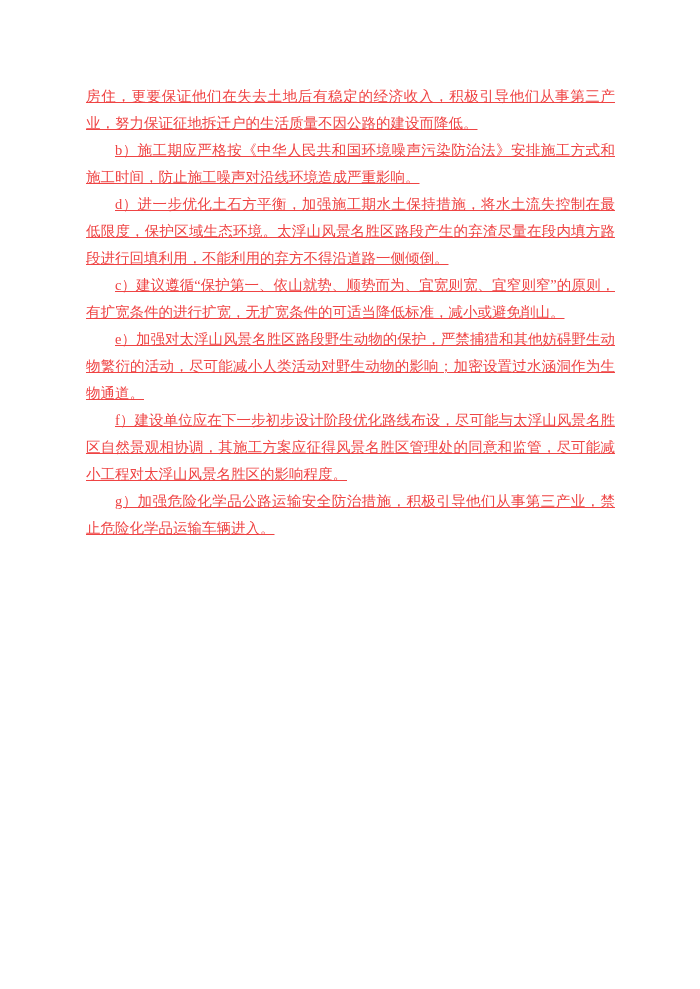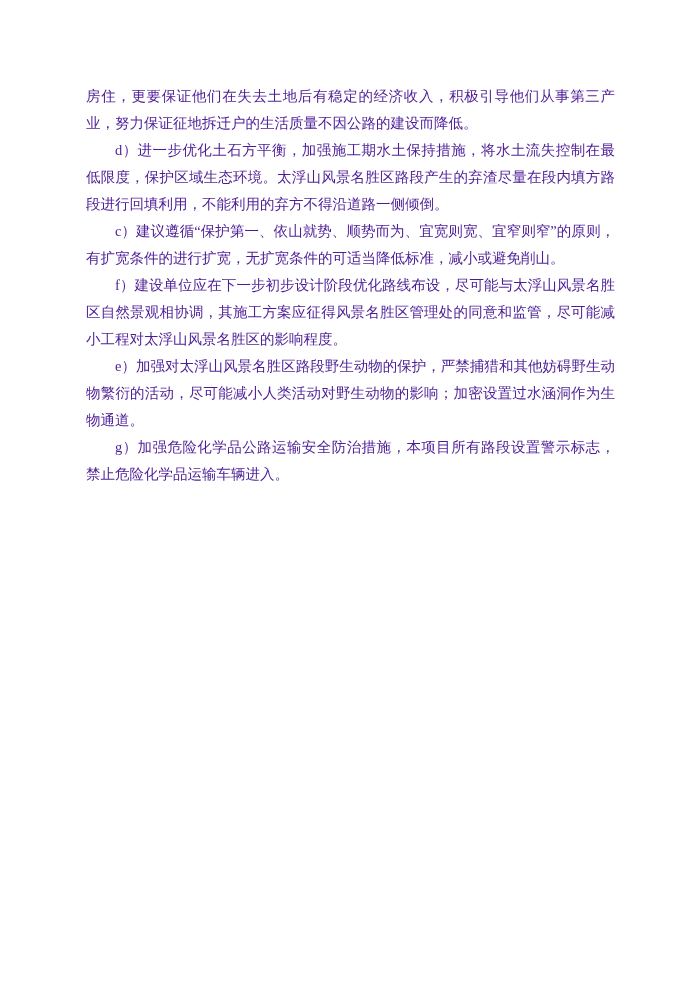--- a/index.html
+++ b/index.html
@@ -18,34 +18,36 @@
   }
   .doc-body {
     width: 100%;
   }
   .para {
     margin: 0;
     padding: 0;
     font-family: "Liberation Serif", "DejaVu Serif", serif;
     font-size: 14.5px;
     line-height: 27px;
-    color: #4c1d95;
+    color: #ef4444;
     text-align: justify;
     text-justify: inter-ideograph;
     word-break: break-all;
+    text-decoration: underline;
   }
   .para.indent {
     text-indent: 2em;
   }
 </style>
 </head>
 <body>
 
 <div class="page">
   <div class="doc-body">
     <p class="para">房住，更要保证他们在失去土地后有稳定的经济收入，积极引导他们从事第三产业，努力保证征地拆迁户的生活质量不因公路的建设而降低。</p>
+    <p class="para indent">b）施工期应严格按《中华人民共和国环境噪声污染防治法》安排施工方式和施工时间，防止施工噪声对沿线环境造成严重影响。</p>
     <p class="para indent">d）进一步优化土石方平衡，加强施工期水土保持措施，将水土流失控制在最低限度，保护区域生态环境。太浮山风景名胜区路段产生的弃渣尽量在段内填方路段进行回填利用，不能利用的弃方不得沿道路一侧倾倒。</p>
     <p class="para indent">c）建议遵循“保护第一、依山就势、顺势而为、宜宽则宽、宜窄则窄”的原则，有扩宽条件的进行扩宽，无扩宽条件的可适当降低标准，减小或避免削山。</p>
+    <p class="para indent">e）加强对太浮山风景名胜区路段野生动物的保护，严禁捕猎和其他妨碍野生动物繁衍的活动，尽可能减小人类活动对野生动物的影响；加密设置过水涵洞作为生物通道。</p>
     <p class="para indent">f）建设单位应在下一步初步设计阶段优化路线布设，尽可能与太浮山风景名胜区自然景观相协调，其施工方案应征得风景名胜区管理处的同意和监管，尽可能减小工程对太浮山风景名胜区的影响程度。</p>
-    <p class="para indent">e）加强对太浮山风景名胜区路段野生动物的保护，严禁捕猎和其他妨碍野生动物繁衍的活动，尽可能减小人类活动对野生动物的影响；加密设置过水涵洞作为生物通道。</p>
-    <p class="para indent">g）加强危险化学品公路运输安全防治措施，本项目所有路段设置警示标志，禁止危险化学品运输车辆进入。</p>
+    <p class="para indent">g）加强危险化学品公路运输安全防治措施，积极引导他们从事第三产业，禁止危险化学品运输车辆进入。</p>
   </div>
 </div>
 
 </body></html>

